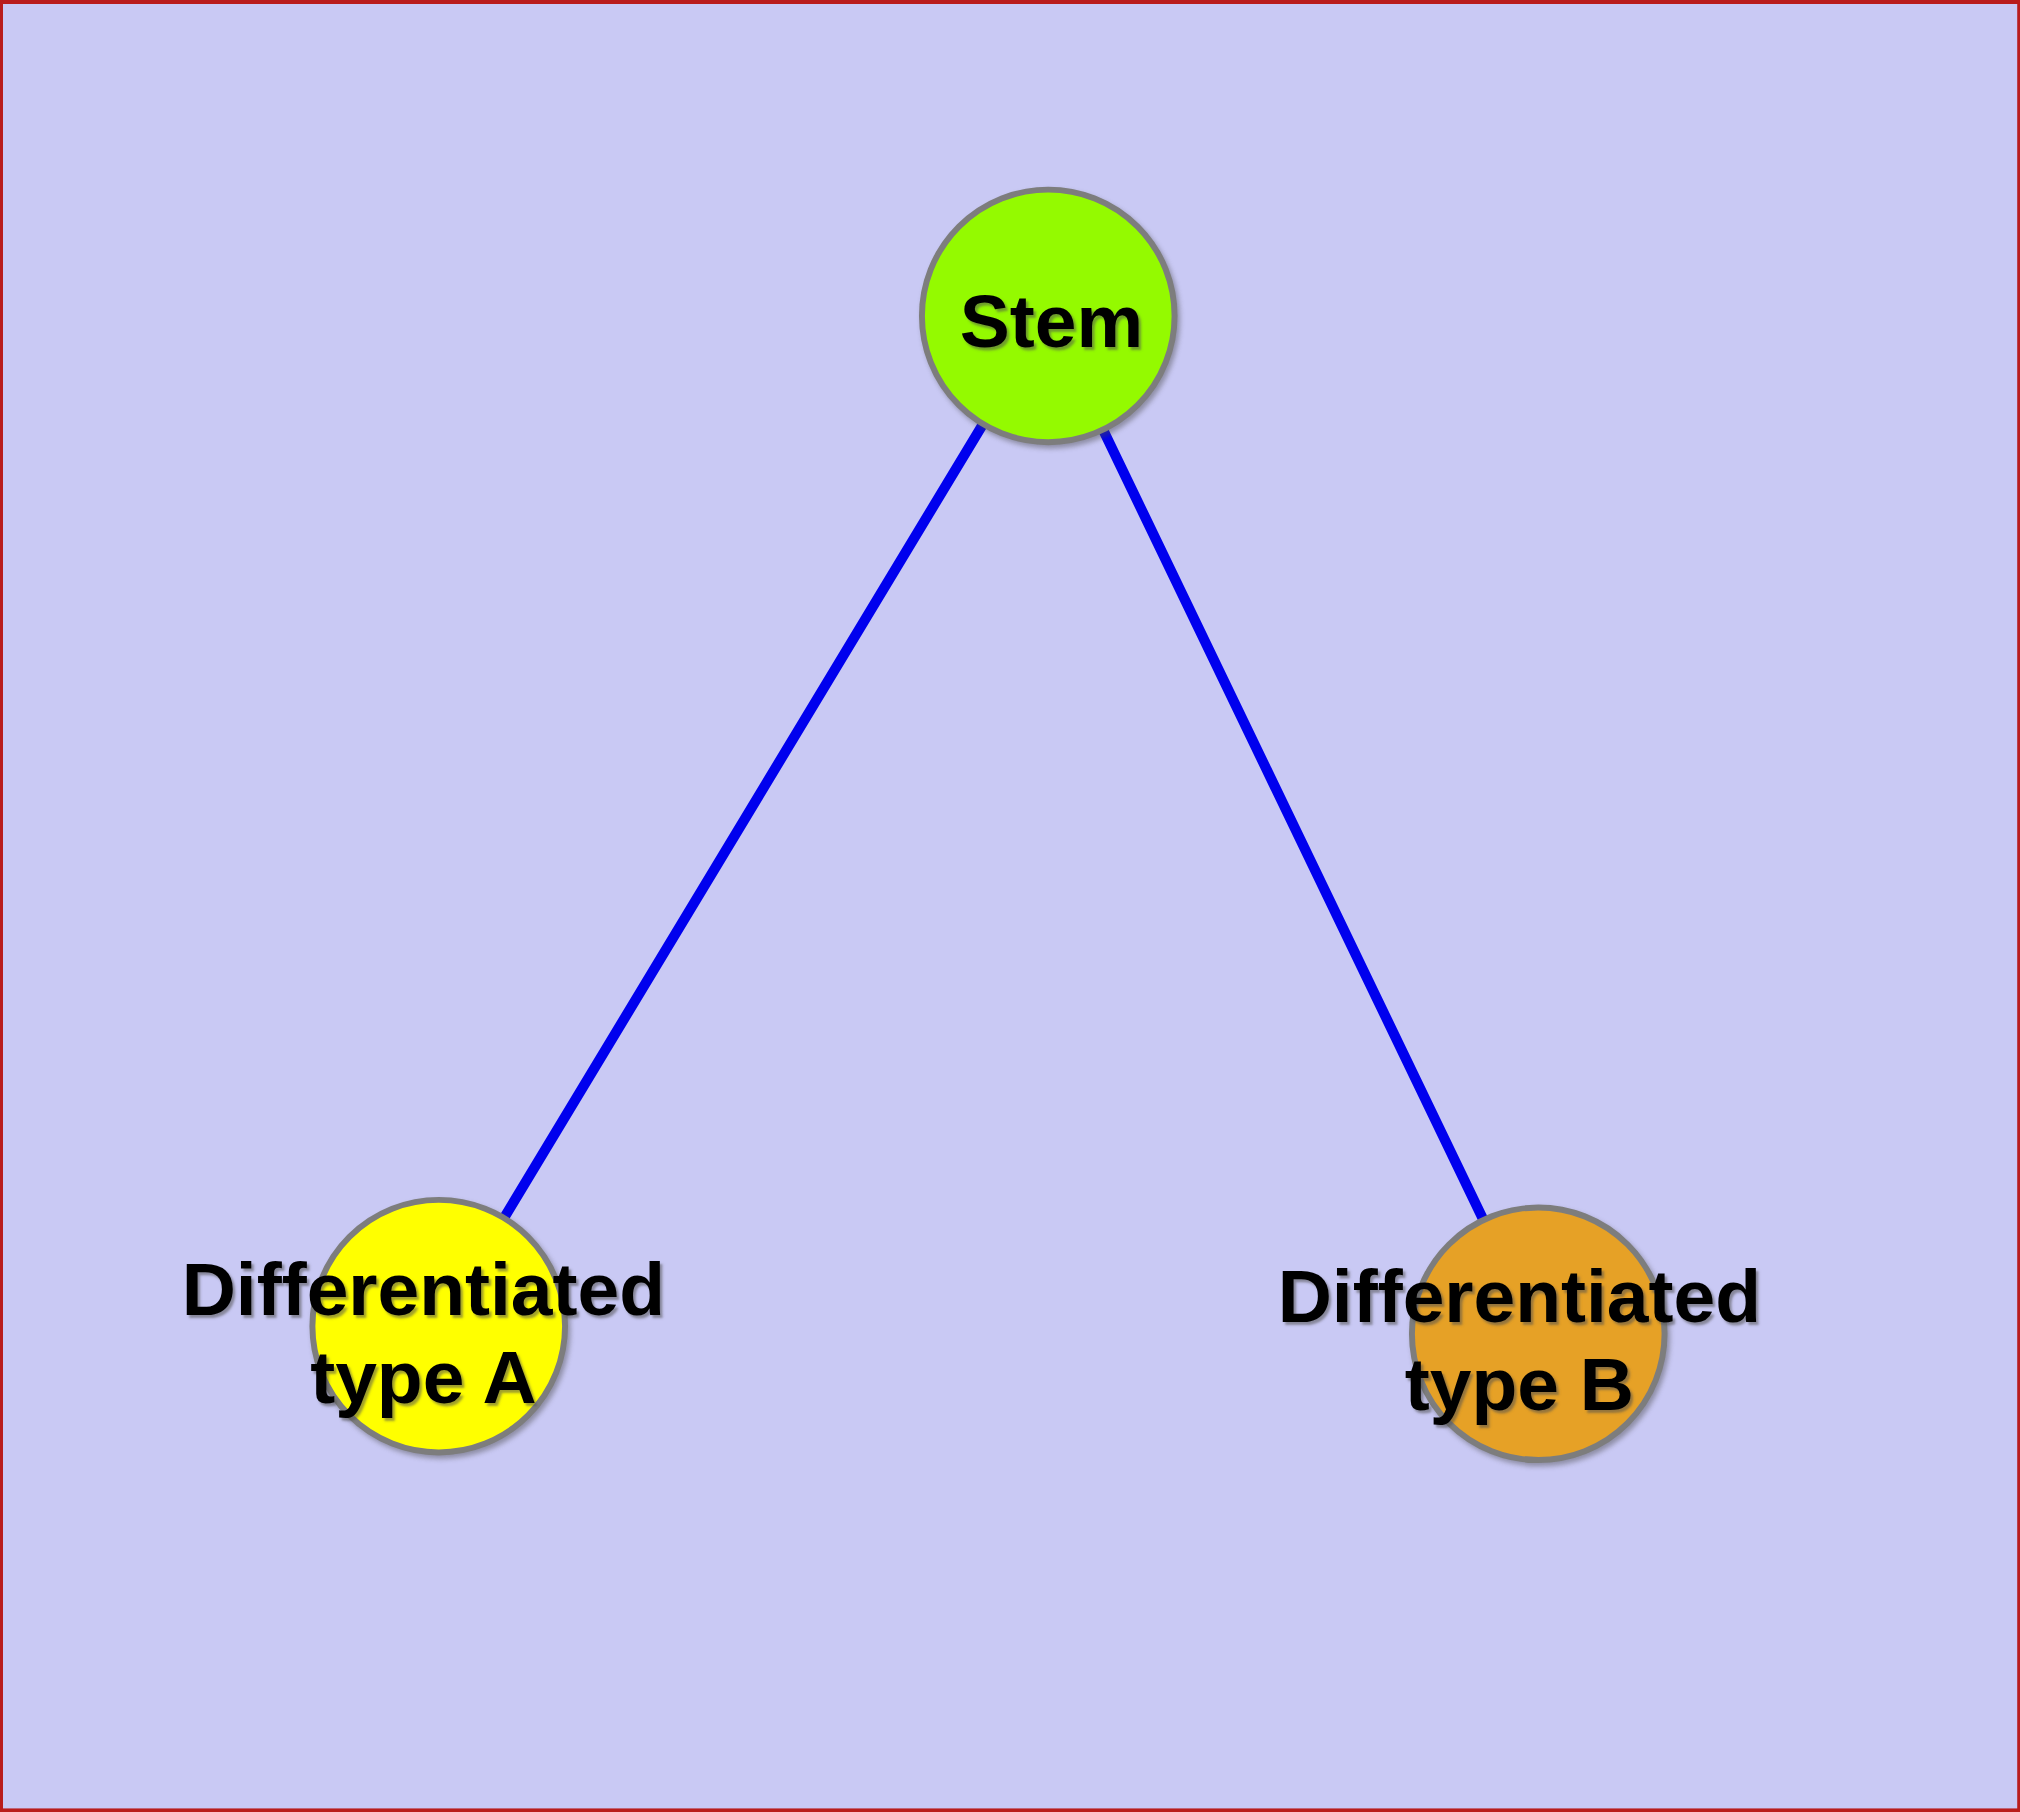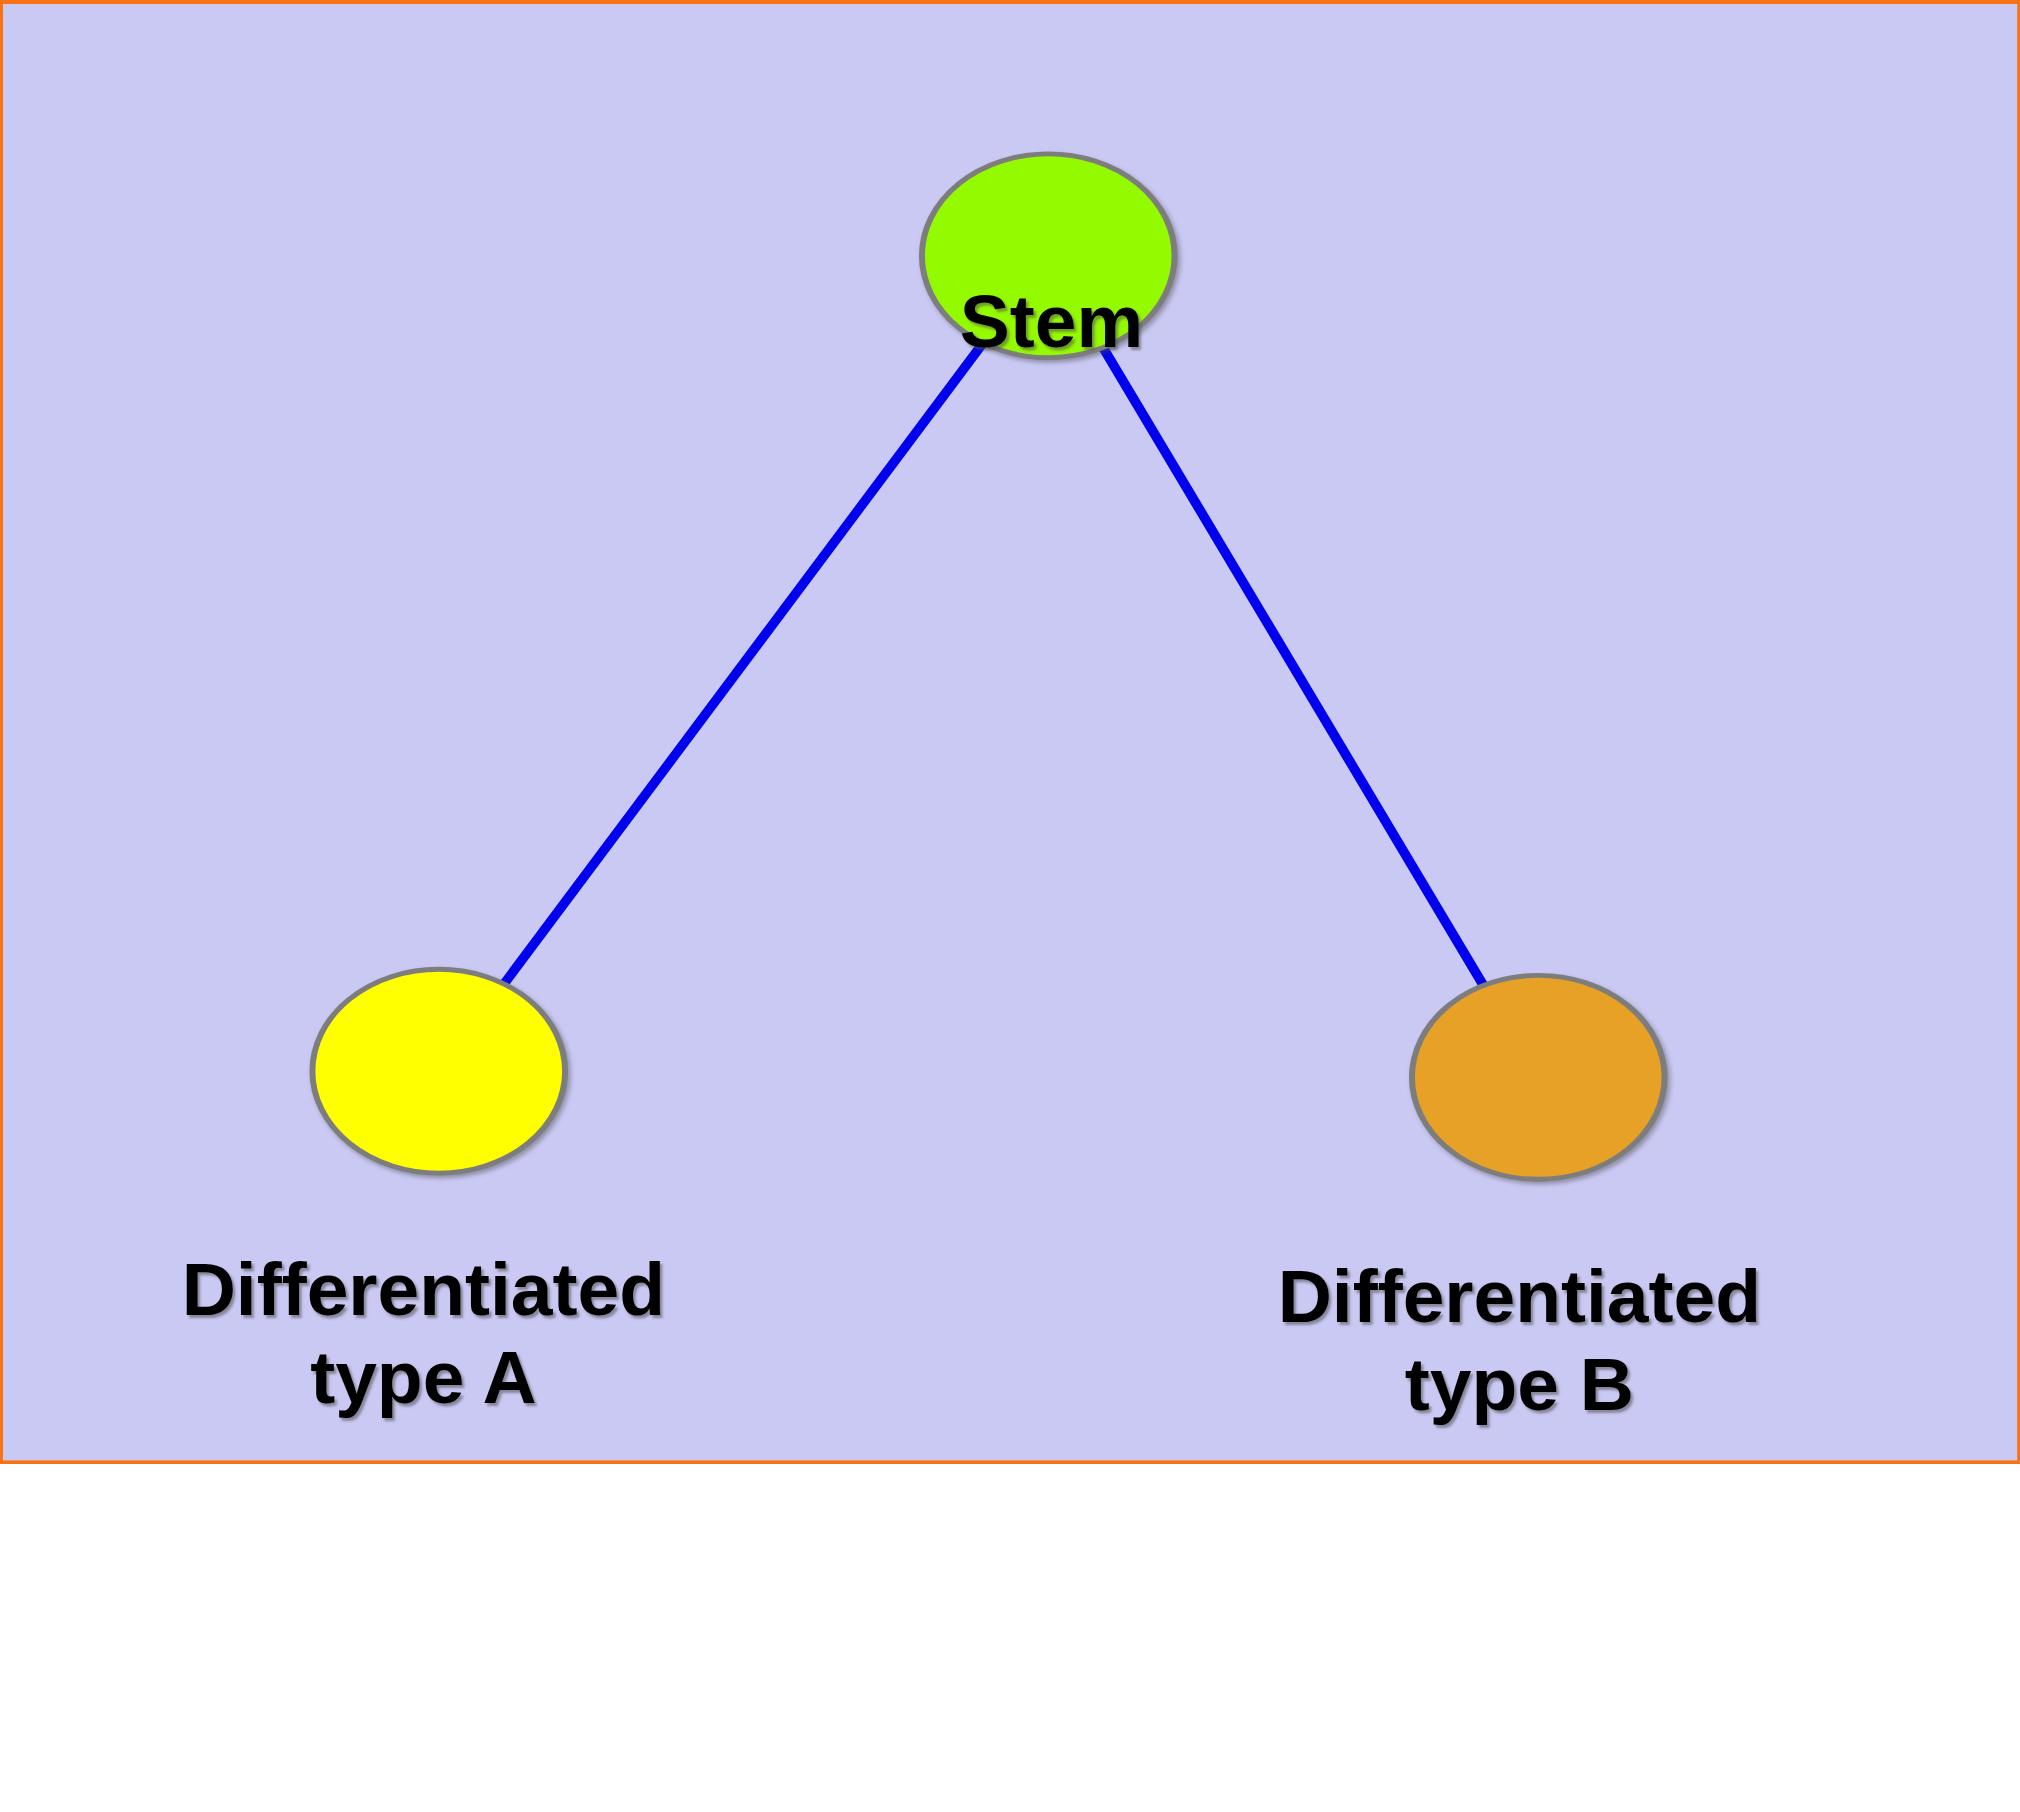--- a/index.html
+++ b/index.html
@@ -4,22 +4,22 @@
 <style>
   html, body {
     margin: 0;
     padding: 0;
     background: #ffffff;
     font-family: "Liberation Sans", sans-serif;
   }
   .stage {
     position: relative;
     width: 2021px;
-    height: 1464px;
-    background: #f97316;
+    height: 1812px;
+    background: #b91c1c;
     overflow: hidden;
   }
   .plot-panel {
     position: absolute;
     left: 3.4px;
     top: 4.2px;
     right: 3.4px;
     bottom: 3.4px;
   }
   .graph-svg {

